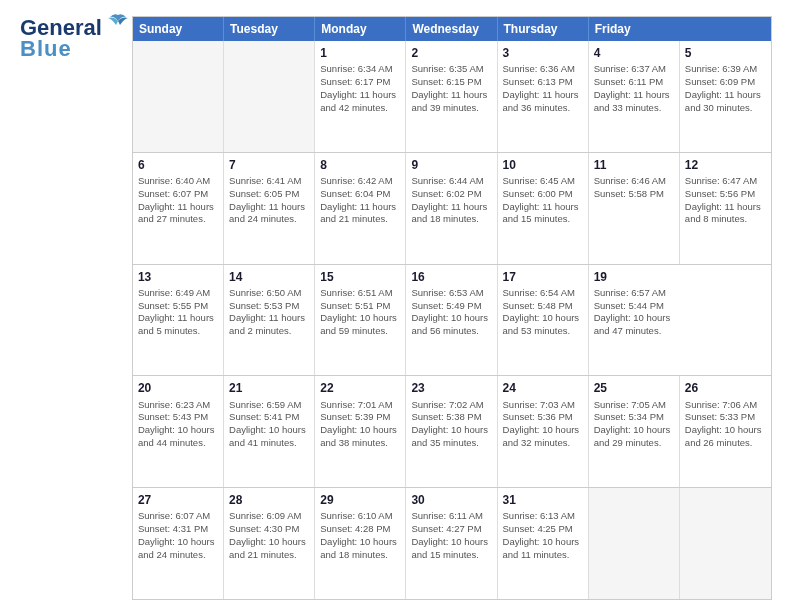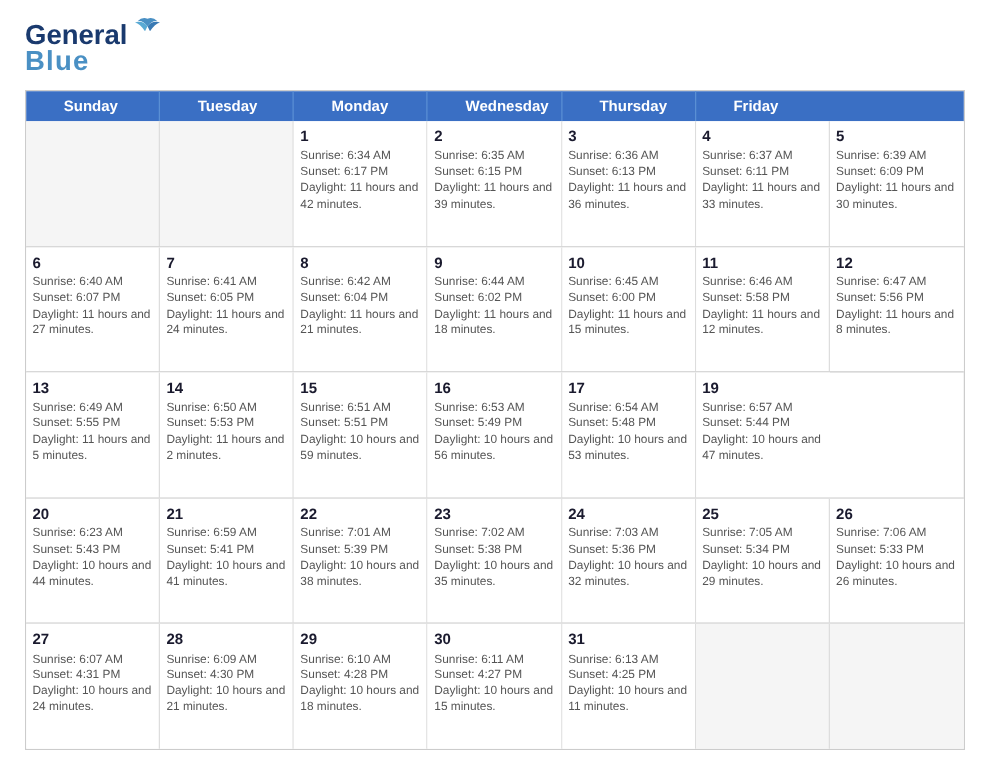--- a/index.html
+++ b/index.html
@@ -8,21 +8,21 @@
       background: #fff;
       width: 792px;
       height: 612px;
       overflow: hidden;
     }
     .page {
       width: 792px;
       height: 612px;
       padding: 16px 20px 12px 20px;
       display: flex;
-      flex-direction: column;
+      flex-direction: row;
     }
     .header {
       display: flex;
       justify-content: space-between;
       align-items: flex-start;
       margin-bottom: 10px;
     }
     .logo {
       display: flex;
       flex-direction: column;
@@ -61,21 +61,20 @@
       display: grid;
       grid-template-columns: repeat(7, 1fr);
       background: #3a6fc4;
     }
     .cal-header-cell {
       color: #fff;
       font-weight: bold;
       font-size: 12px;
       padding: 5px 6px;
       border-right: 1px solid #5a8fd4;
-      margin-left: 24px;
     }
     .cal-header-cell:last-child { border-right: none; }
     .cal-body {
       flex: 1;
       display: flex;
       flex-direction: column;
     }
     .cal-row {
       display: grid;
       grid-template-columns: repeat(7, 1fr);
@@ -202,21 +201,20 @@
           <div class="cal-cell">
             <div class="day-num">10</div>
             <div class="cell-sun">Sunrise: 6:45 AM</div>
             <div class="cell-set">Sunset: 6:00 PM</div>
             <div class="cell-day">Daylight: 11 hours and 15 minutes.</div>
           </div>
           <div class="cal-cell">
             <div class="day-num">11</div>
             <div class="cell-sun">Sunrise: 6:46 AM</div>
             <div class="cell-set">Sunset: 5:58 PM</div>
-            <div class="cell-day">Daylight: 11 hours and 12 minutes.</div>
           </div>
           <div class="cal-cell">
             <div class="day-num">12</div>
             <div class="cell-sun">Sunrise: 6:47 AM</div>
             <div class="cell-set">Sunset: 5:56 PM</div>
             <div class="cell-day">Daylight: 11 hours and 8 minutes.</div>
           </div>
         </div>
         <div class="cal-row">
           <div class="cal-cell">

